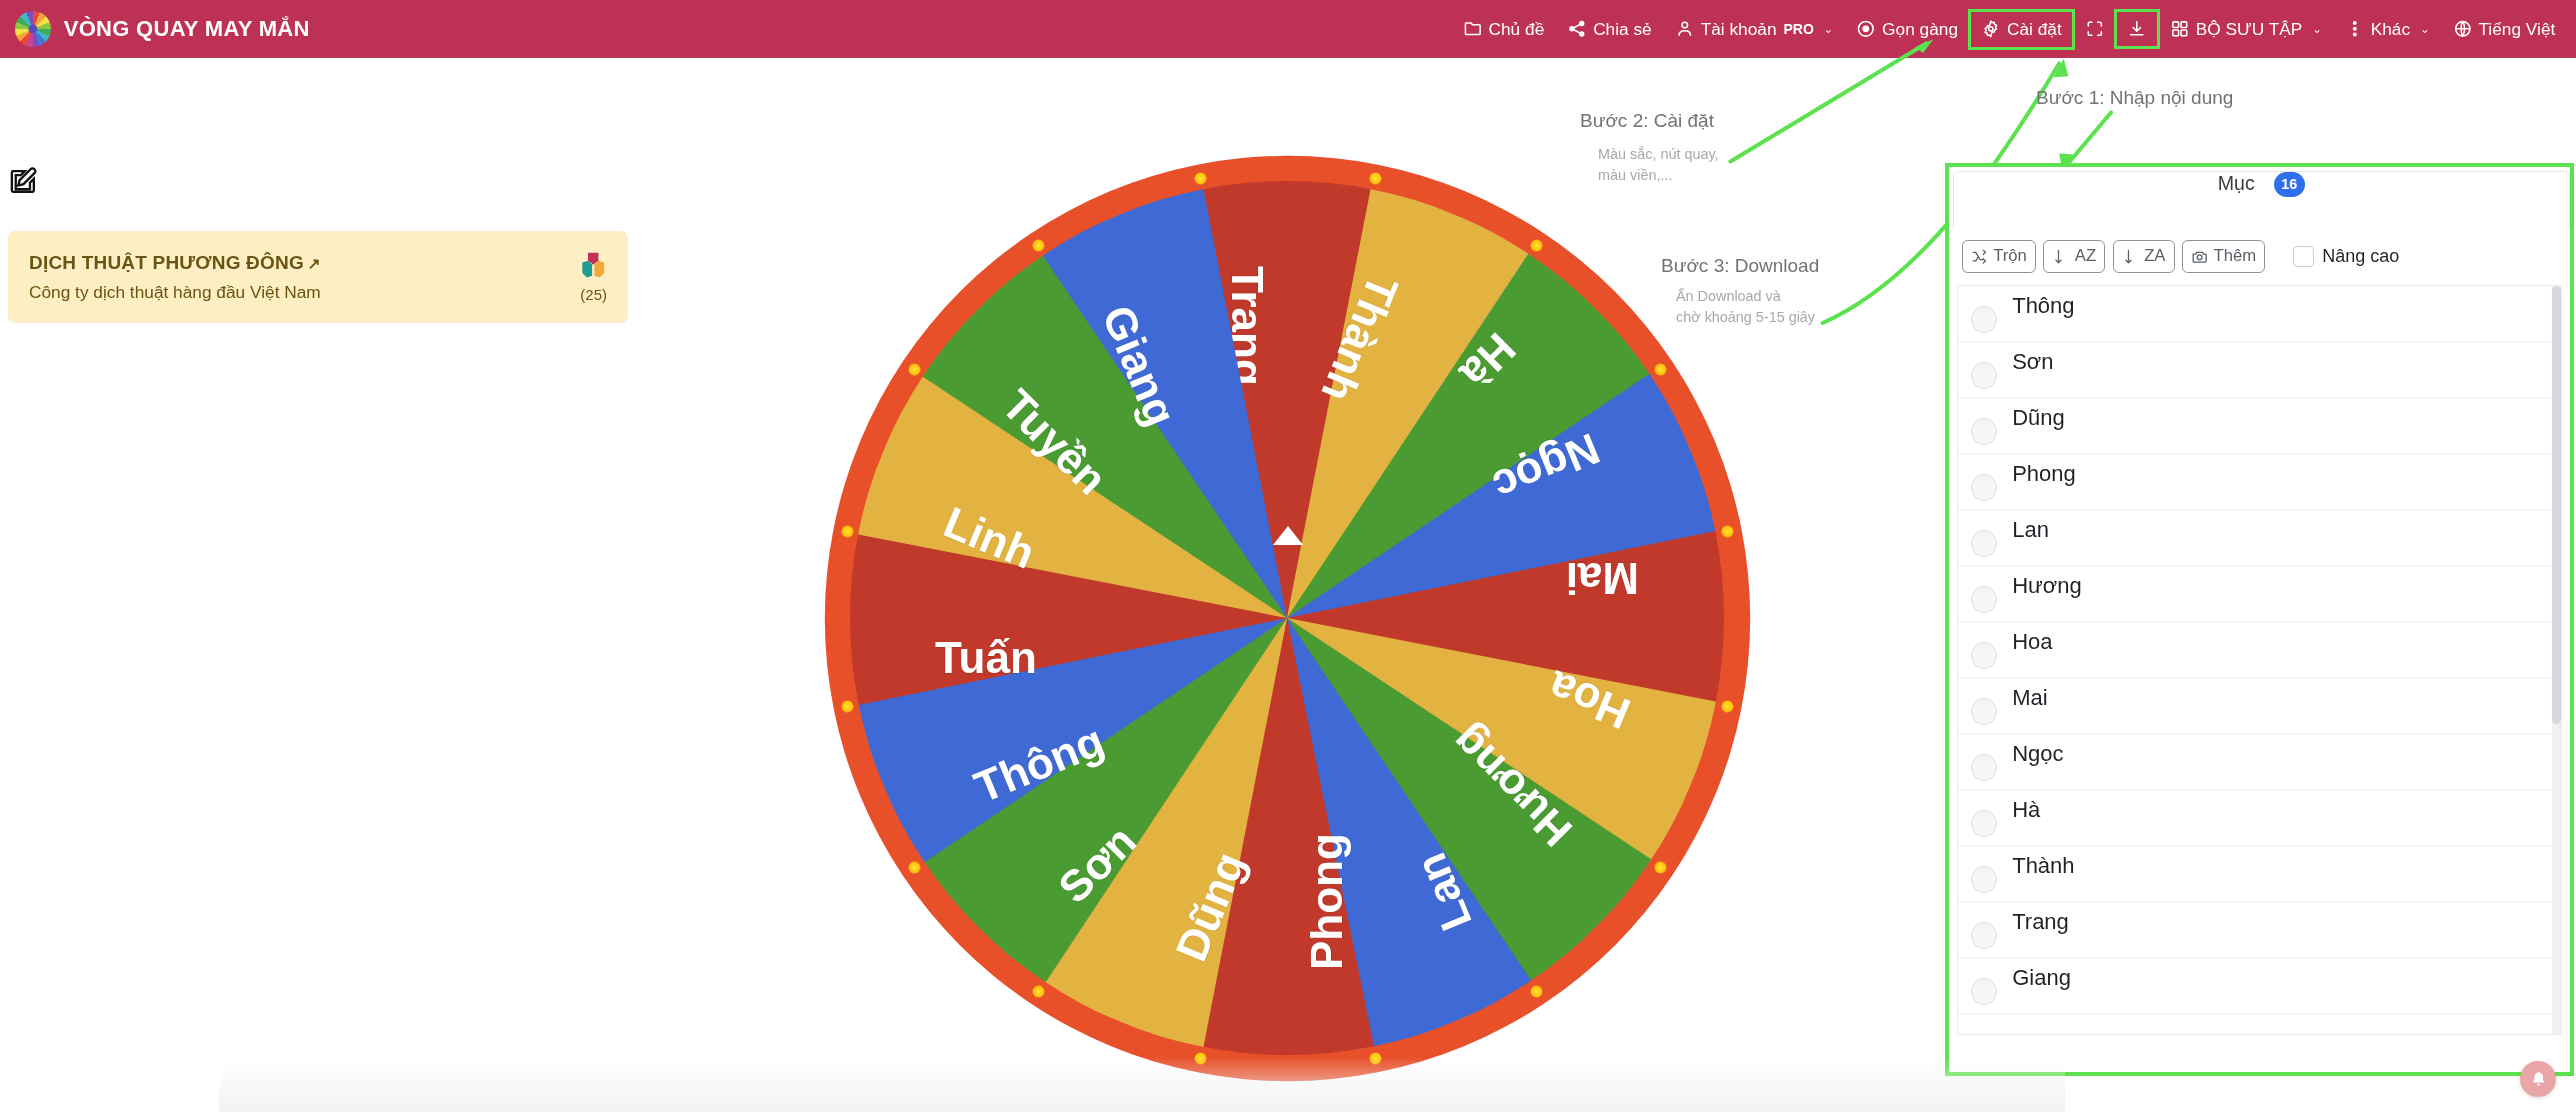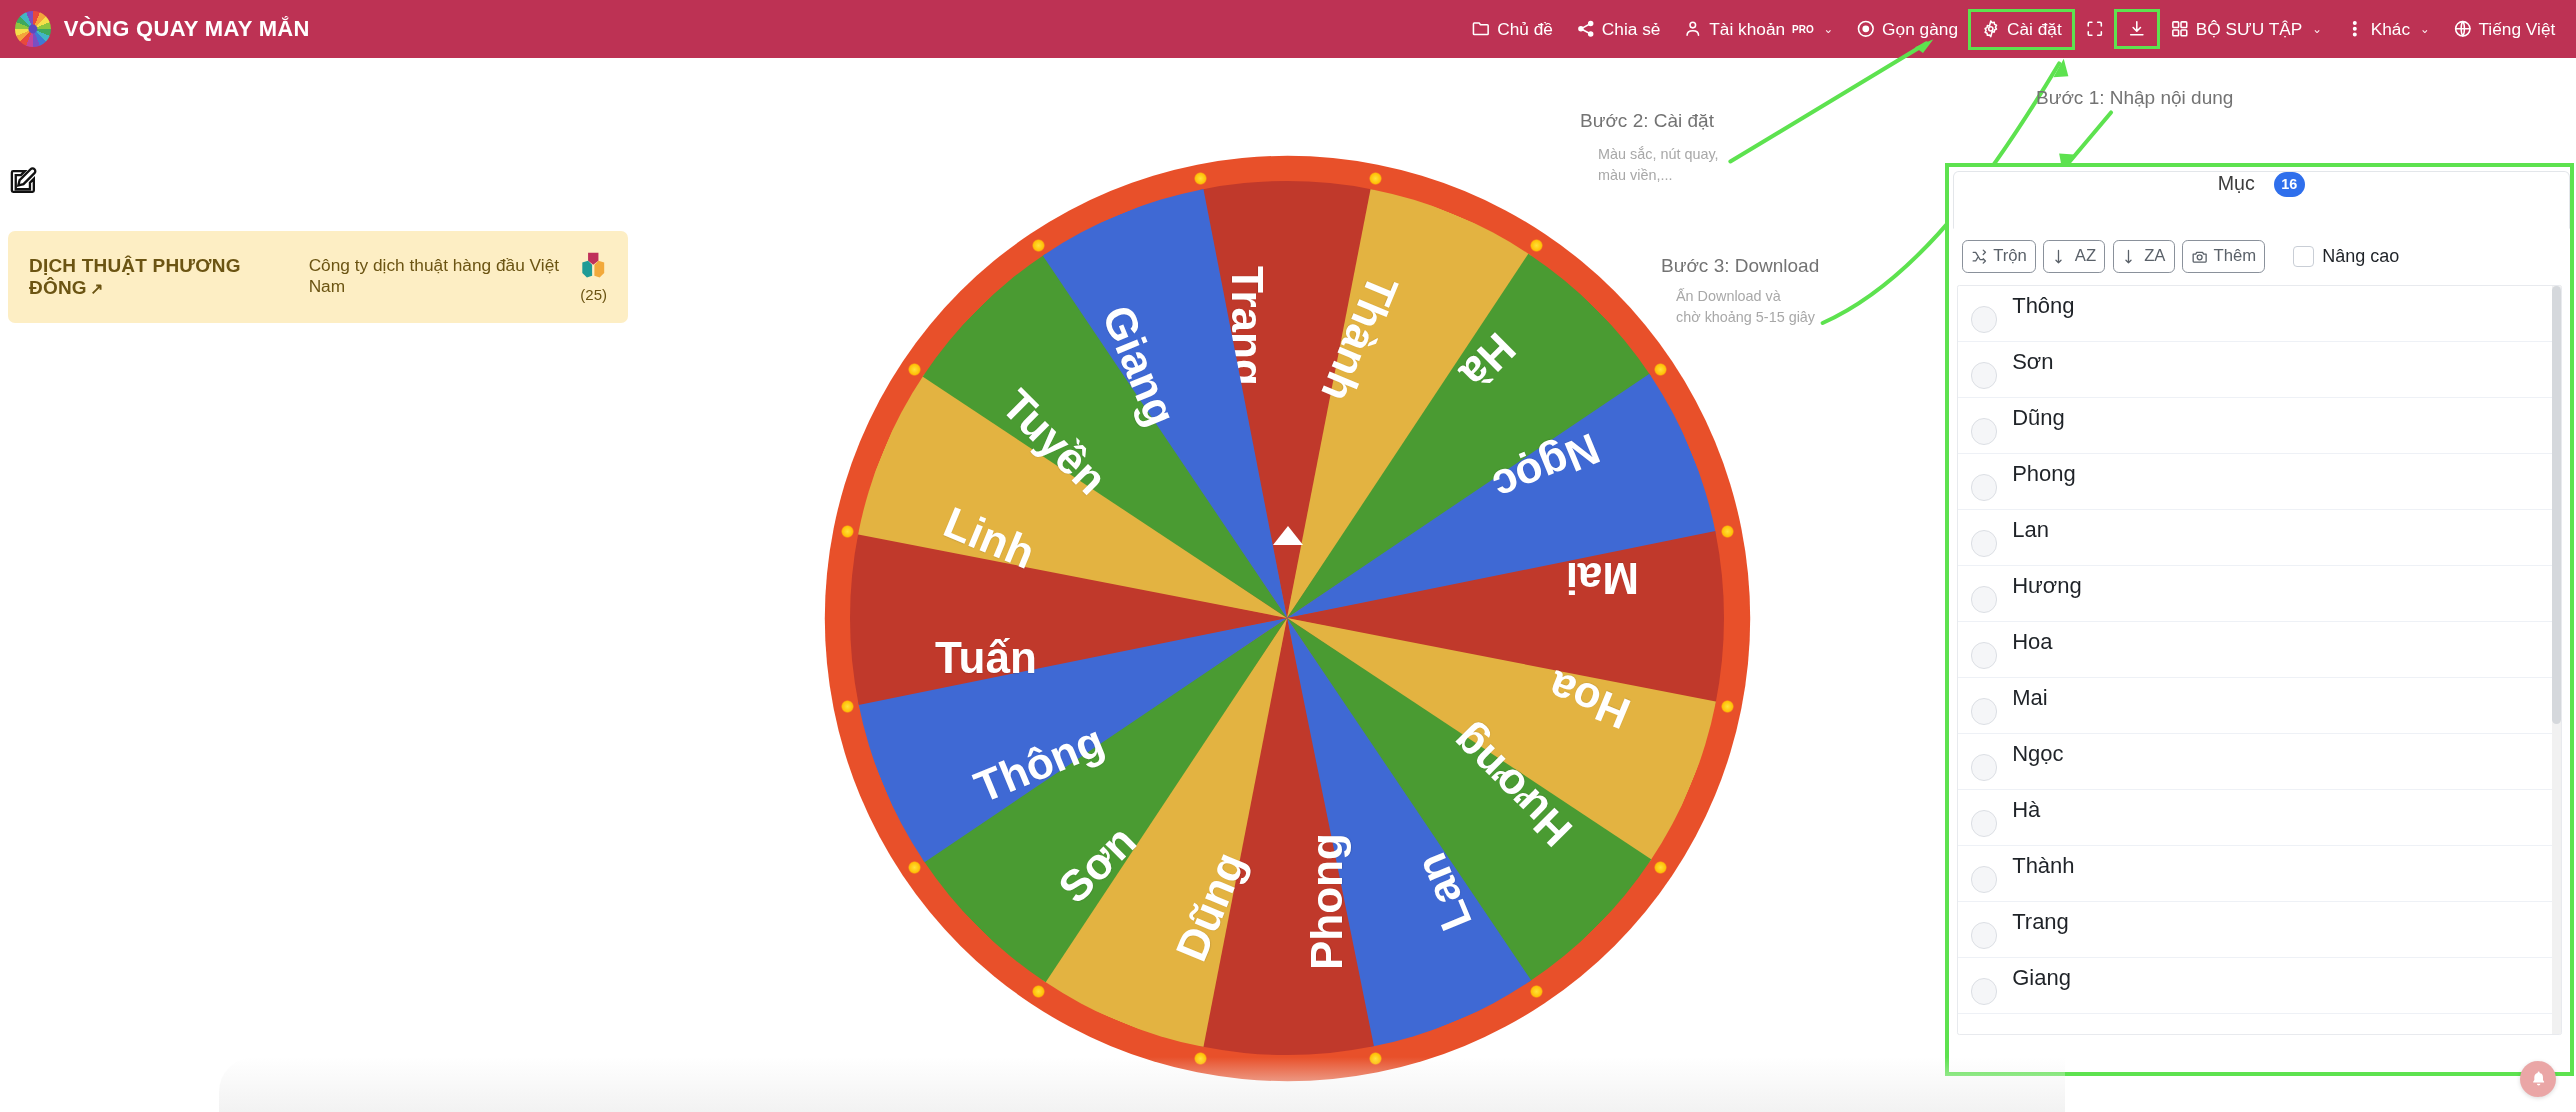--- a/index.html
+++ b/index.html
@@ -26,29 +26,29 @@
     width:9.2px; height:9.2px; border-radius:50%; background:#5a4bbf; }
   #brand-title { color:#fff; font-size:22px; font-weight:bold; letter-spacing:0.3px;
     font-family:"Liberation Sans", sans-serif; }
 
   #navitems { margin-left:auto; display:flex; align-items:center; gap:0px; padding-right:9.2px; }
   .navitem { display:flex; align-items:center; gap:6.3px; color:#fff; font-size:17.3px;
     padding:8px 11.5px; cursor:pointer; white-space:nowrap; position:relative; }
   .navitem .ico { display:flex; align-items:center; justify-content:center; }
   .navitem svg { display:block; }
   .nav-hl { outline:3.5px solid #5de24f; outline-offset:-1.7px; }
-  .sup { font-size:10px; vertical-align:super; font-weight:bold; margin-left:0.6px; }
+  .sup { font-size:14px; vertical-align:super; font-weight:bold; margin-left:0.6px; }
   .chev { font-size:11.5px; margin-left:3.5px; opacity:.95; }
 
   
   #editicon { position:absolute; left:8px; top:166px; width:31px; height:31px; cursor:pointer; }
   #adcard { position:absolute; left:8px; top:231px; width:620px; height:92px;
     background:#fdeec4; border-radius:7px; padding:15px 21px;
     display:flex; align-items:center; justify-content:space-between; cursor:pointer; }
-  #adtextwrap { display:flex; gap:8px; }
+  #adtextwrap { display:flex; flex-direction:column; gap:8px; }
   #adtitle { font-size:19px; font-weight:bold; color:#6b5413; letter-spacing:0.2px; }
   #adtitle .arrow { font-size:15.6px; margin-left:3.5px; }
   #adsub { font-size:17.3px; color:#6b5413; }
   #adright { display:flex; flex-direction:column; align-items:center; gap:5.8px; }
   #adcount { font-size:15px; color:#6b5413; }
 
   
   #wheelwrap { position:absolute; left:826px; top:157px; width:923px; height:923px; }
   #wheel-rim { position:absolute; left:0; top:0; width:923px; height:923px; border-radius:50%;
     background:#e8502a; box-shadow:0 0 0 1.2px #e8502a; }

